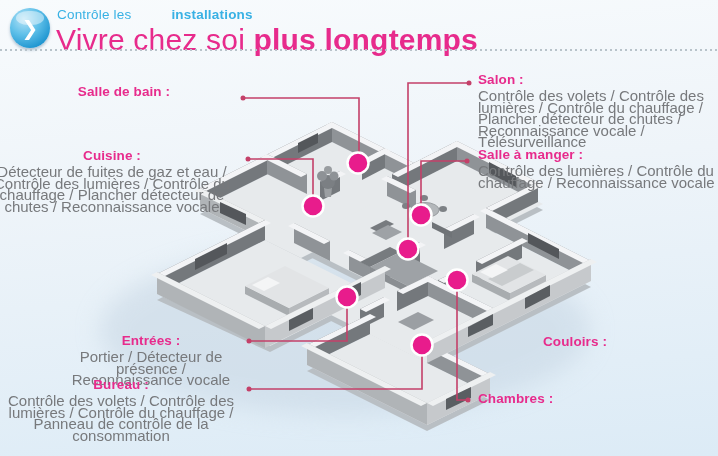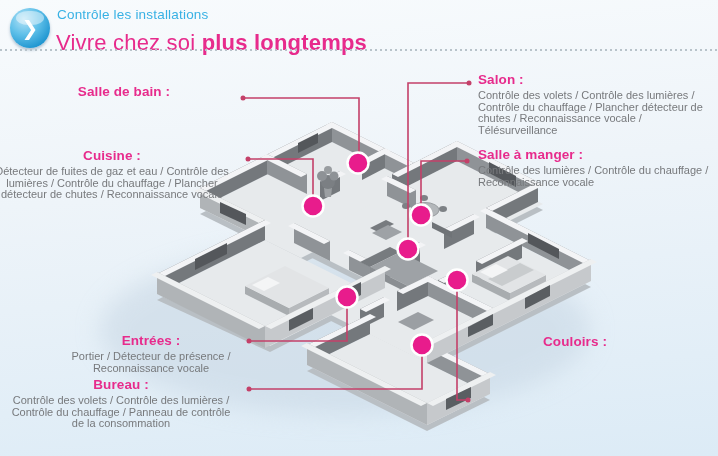--- a/index.html
+++ b/index.html
@@ -12,29 +12,29 @@
   .hdr{position:absolute;left:0;top:0;width:100%;height:52px;}
   .hdr-icon{
     position:absolute;left:10px;top:8px;width:40px;height:40px;border-radius:50%;
     background:radial-gradient(circle at 35% 28%,#b5e2f6 0%,#5fc0e9 40%,#1e95d0 78%,#0e7ab2 100%);
     box-shadow:0 2px 3px rgba(40,90,130,.35);
     color:#fff;font-weight:bold;font-size:20px;line-height:40px;text-align:center;
   }
   .hdr-icon:after{content:"";position:absolute;left:6px;top:3px;width:28px;height:14px;border-radius:14px/8px;background:rgba(255,255,255,.45);}
   .hdr-icon span{position:relative;z-index:2;}
   .kicker{position:absolute;left:57px;top:7px;font-size:13.5px;color:#38b1e4;letter-spacing:.2px;}
-  .kicker b{font-weight:normal;}
-  .title{position:absolute;left:56px;top:30px;font-size:22px;color:#e72b8c;letter-spacing:.2px;}
+  .kicker b{font-weight:bold;margin-left:36px;}
+  .title{position:absolute;left:56px;top:23px;font-size:30px;color:#e72b8c;letter-spacing:.2px;}
   .title b{font-weight:bold;}
   .dotted{position:absolute;left:0;top:49px;width:100%;height:2px;
     background:repeating-linear-gradient(to right,#b8c3ca 0 1.6px,transparent 1.6px 5px);}
   
   .callout{position:absolute;}
   .callout h3{margin:0 0 3px 0;font-size:13.5px;font-weight:bold;color:#e72b8c;letter-spacing:.1px;}
-  .callout p{margin:0;font-size:11px;line-height:11.5px;color:#77797c;}
+  .callout p{margin:0;font-size:15px;line-height:11.5px;color:#77797c;}
   .callout.right-al{text-align:center;}
   
   .plan{position:absolute;left:0;top:0;}
 </style>
 </head>
 <body>
 
 <div class="stage">
 
   <svg class="plan" width="718" height="456" viewBox="0 0 718 456">
@@ -266,15 +266,16 @@
   <div class="callout right-al" style="top:377px;right:481px;width:232px;">
     <h3>Bureau :</h3>
     <p>Contrôle des volets / Contrôle des lumières / Contrôle du chauffage / Panneau de contrôle de la consommation</p>
   </div>
 
   <div class="callout" style="top:334px;left:543px;width:170px;">
     <h3>Couloirs :</h3>
   </div>
 
   <div class="callout" style="top:391px;left:478px;width:232px;">
+    <h3>Chambres :</h3>
   </div>
 
 </div>
 
 </body></html>

